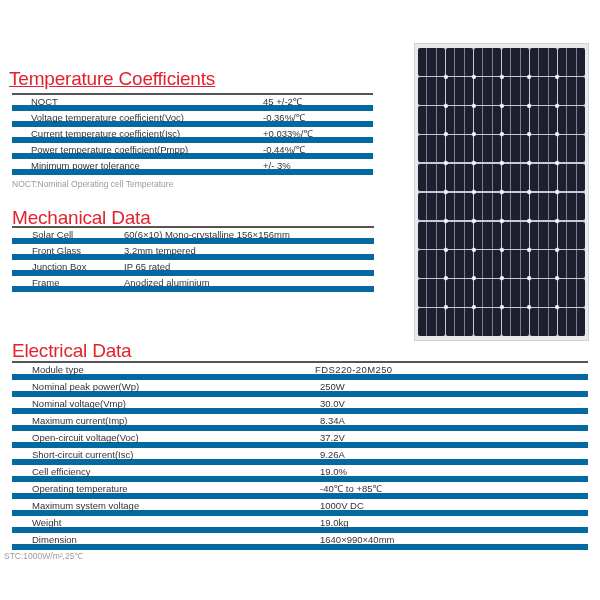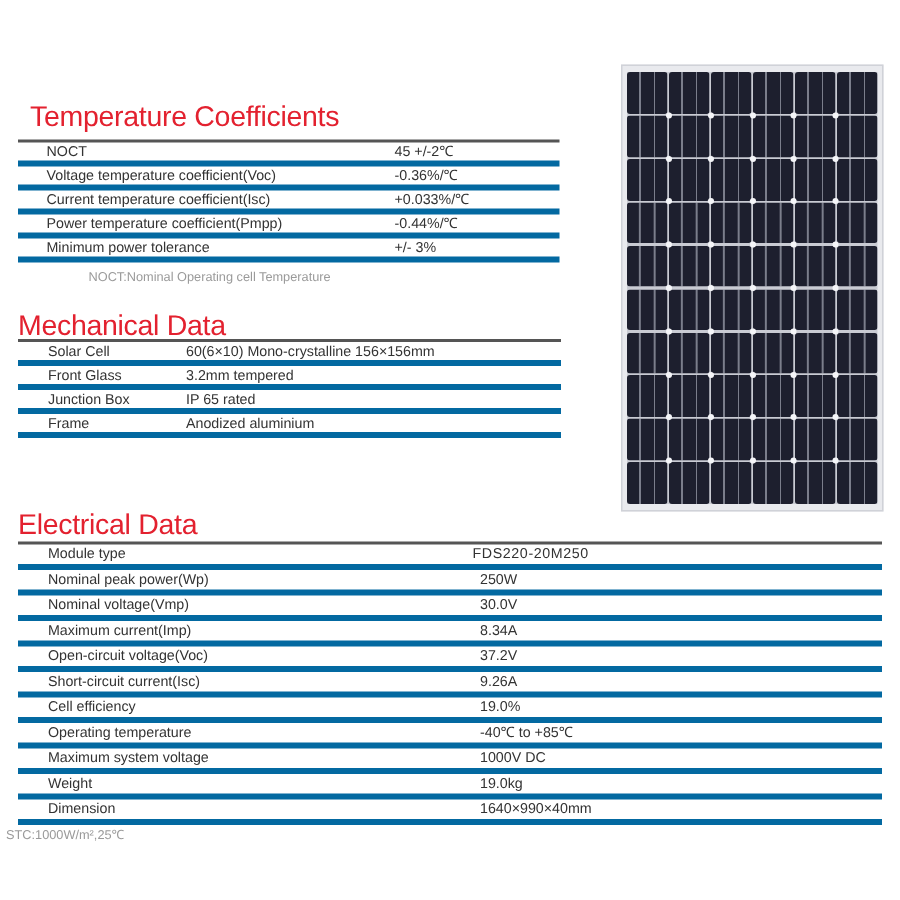--- a/index.html
+++ b/index.html
@@ -12,21 +12,21 @@
     font-family: "Liberation Sans", sans-serif;
     font-size: 19px;
     letter-spacing: -0.2px;
     white-space: nowrap;
   }
 
   .tbl { position: absolute; border-top: 2px solid #555; }
   .tbl .row {
     position: relative;
     height: 16px;
-    border-bottom: 4px solid #0369a1;
+    border-bottom: 6px solid #0369a1;
     font-size: 9.5px;
     color: #333;
     line-height: 14px;
     white-space: nowrap;
   }
   .tbl .row span { position: absolute; top: 0; }
 
   .note {
     position: absolute;
     font-size: 8.5px;
@@ -79,21 +79,21 @@
   #panel .dot {
     position: absolute;
     width: 4px; height: 4px;
     border-radius: 50%;
     background: #f4f5f8;
   }
 </style>
 </head>
 <body>
 
-<div class="heading" style="left:20px; top:68px;">Temperature Coefficients</div>
+<div class="heading" style="left:9px; top:68px;text-decoration:underline;">Temperature Coefficients</div>
 <div class="tbl" id="temp-table">
   <div class="row">
       <span class="lbl">NOCT</span>
       <span class="val">45 +/-2℃</span>
     </div>
   <div class="row">
       <span class="lbl">Voltage temperature coefficient(Voc)</span>
       <span class="val">-0.36%/℃</span>
     </div>
   <div class="row">
@@ -102,21 +102,21 @@
     </div>
   <div class="row">
       <span class="lbl">Power temperature coefficient(Pmpp)</span>
       <span class="val">-0.44%/℃</span>
     </div>
   <div class="row">
       <span class="lbl">Minimum power tolerance</span>
       <span class="val">+/- 3%</span>
     </div>
 </div>
-<div class="note" style="left:12px; top:179px;margin-left:47px;">NOCT:Nominal Operating cell Temperature</div>
+<div class="note" style="left:12px; top:179px;">NOCT:Nominal Operating cell Temperature</div>
 
 <div class="heading" style="left:12px; top:207px;">Mechanical Data</div>
 <div class="tbl" id="mech-table">
   <div class="row">
       <span class="lbl">Solar Cell</span>
       <span class="val">60(6×10) Mono-crystalline  156×156mm</span>
     </div>
   <div class="row">
       <span class="lbl">Front Glass</span>
       <span class="val">3.2mm tempered</span>

